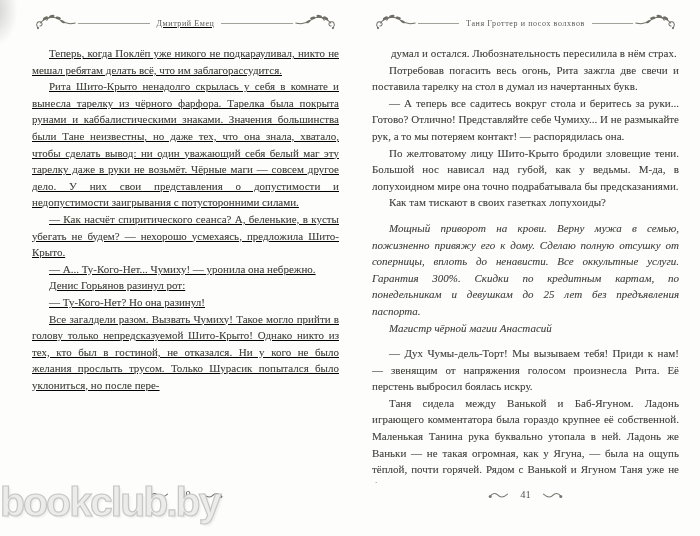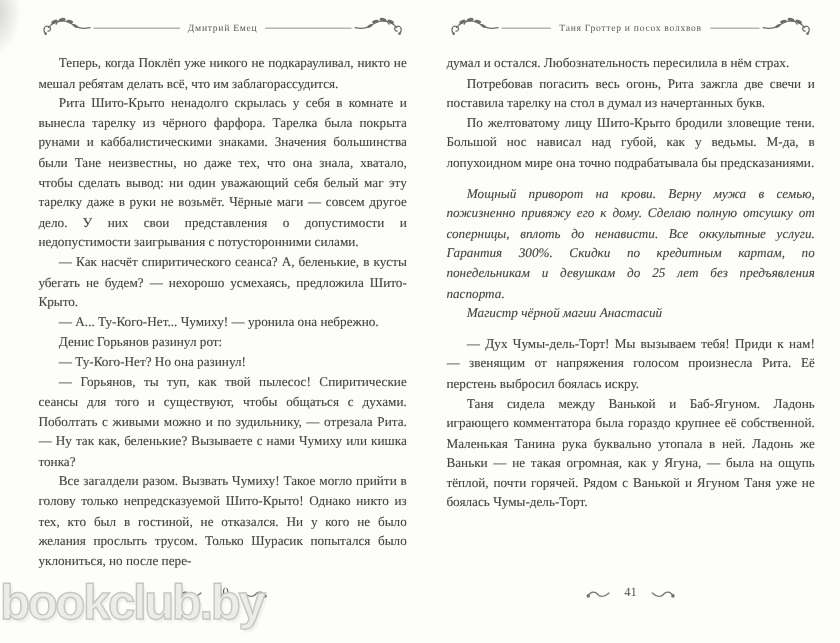--- a/index.html
+++ b/index.html
@@ -9,40 +9,40 @@
     background:#fdfdfc;
     font-family:"Liberation Serif", serif;
     overflow:hidden;
   }
   .scan-smudge {
     position:absolute; left:0; top:0; width:30px; height:70px;
     background:radial-gradient(ellipse 34px 52px at -6px 10px, rgba(118,118,114,0.35), transparent 70%);
     pointer-events:none;
   }
   .page { position:absolute; top:10px; width:307px; height:516px; }
-  .page.left  { left:32px; }
+  .page.left  { left:32px;text-decoration:underline; }
   .page.right { left:372px; }
 
   .running-head { display:flex; align-items:center; height:26px; }
   .orn { width:46px; height:22px; color:#6f6e66; flex:none; }
   .orn.mirror { transform:scaleX(-1); }
   .rule { flex:1; height:0; border-top:1px solid #a3a29a; }
   .head-text {
     font-size:8px; color:#5a5952; padding:0 7px; letter-spacing:0.6px;
     white-space:nowrap;
   }
 
   .body-text {
     margin-top:9px; height:438px; overflow:hidden;
     font-size:11px; line-height:16.6px; color:#45443f;
     text-align:justify;
     text-shadow:0 0 0.6px rgba(69,68,63,0.35);
   }
   .body-text p { text-indent:17px; }
-  .body-text p.noindent { text-indent:0; }
+  .body-text p.noindent { text-indent:0;margin-left:19px; }
   .body-text p.italic { font-style:italic; }
   .body-text p.gap { margin-top:9px; }
 
   .folio {
     position:absolute; left:0; right:0; top:479px;
     display:flex; justify-content:center; align-items:center; gap:11px;
     color:#55544d; font-size:10.5px;
   }
   .curl { width:21px; height:10px; color:#77766e; }
   .curl.mirror { transform:scaleX(-1); }
@@ -101,21 +101,20 @@
         <use href="#orn-branch"></use>
       </svg>
   </div>
   <div class="body-text">
     <p>Теперь, когда Поклёп уже никого не подкарауливал, никто не мешал ребятам делать всё, что им заблагорассудится.</p>
     <p>Рита Шито-Крыто ненадолго скрылась у себя в комнате и вынесла тарелку из чёрного фарфора. Тарелка была покрыта рунами и каббалистическими знаками. Значения большинства были Тане неизвестны, но даже тех, что она знала, хватало, чтобы сделать вывод: ни один уважающий себя белый маг эту тарелку даже в руки не возьмёт. Чёрные маги — совсем другое дело. У них свои представления о допустимости и недопустимости заигрывания с потусторонними силами.</p>
     <p>— Как насчёт спиритического сеанса? А, беленькие, в кусты убегать не будем? — нехорошо усмехаясь, предложила Шито-Крыто.</p>
     <p>— А... Ту-Кого-Нет... Чумиху! — уронила она небрежно.</p>
     <p>Денис Горьянов разинул рот:</p>
     <p>— Ту-Кого-Нет? Но она разинул!</p>
-    <p>— Горьянов, ты туп, как твой пылесос! Спиритические сеансы для того и существуют, чтобы общаться с духами. Поболтать с живыми можно и по зудильнику, — отрезала Рита. — Ну так как, беленькие? Вызываете с нами Чумиху или кишка тонка?</p>
     <p>Все загалдели разом. Вызвать Чумиху! Такое могло прийти в голову только непредсказуемой Шито-Крыто! Однако никто из тех, кто был в гостиной, не отказался. Ни у кого не было желания прослыть трусом. Только Шурасик попытался было уклониться, но после пере-</p>
   </div>
   <div class="folio">
     <svg class="curl">
         <use href="#orn-curl"></use>
       </svg>
     <span>40</span>
     <svg class="curl mirror">
         <use href="#orn-curl"></use>
       </svg>
@@ -130,21 +129,23 @@
     <span class="rule"></span>
     <span class="head-text">Таня Гроттер и посох волхвов</span>
     <span class="rule"></span>
     <svg class="orn mirror">
         <use href="#orn-branch"></use>
       </svg>
   </div>
   <div class="body-text">
     <p class="noindent">думал и остался. Любознательность пересилила в нём страх.</p>
     <p>Потребовав погасить весь огонь, Рита зажгла две свечи и поставила тарелку на стол в думал из начертанных букв.</p>
+    <p>— А теперь все садитесь вокруг стола и беритесь за руки... Готово? Отлично! Представляйте себе Чумиху... И не размыкайте рук, а то мы потеряем контакт! — распорядилась она.</p>
     <p>По желтоватому лицу Шито-Крыто бродили зловещие тени. Большой нос нависал над губой, как у ведьмы. М-да, в лопухоидном мире она точно подрабатывала бы предсказаниями.</p>
+    <p>Как там тискают в своих газетках лопухоиды?</p>
     <p class="italic gap">Мощный приворот на крови. Верну мужа в семью, пожизненно привяжу его к дому. Сделаю полную отсушку от соперницы, вплоть до ненависти. Все оккультные услуги. Гарантия 300%. Скидки по кредитным картам, по понедельникам и девушкам до 25 лет без предъявления паспорта.</p>
     <p class="italic">Магистр чёрной магии Анастасий</p>
     <p class="gap">— Дух Чумы-дель-Торт! Мы вызываем тебя! Приди к нам! — звенящим от напряжения голосом произнесла Рита. Её перстень выбросил боялась искру.</p>
     <p>Таня сидела между Ванькой и Баб-Ягуном. Ладонь играющего комментатора была гораздо крупнее её собственной. Маленькая Танина рука буквально утопала в ней. Ладонь же Ваньки — не такая огромная, как у Ягуна, — была на ощупь тёплой, почти горячей. Рядом с Ванькой и Ягуном Таня уже не боялась Чумы-дель-Торт.</p>
   </div>
   <div class="folio">
     <svg class="curl">
         <use href="#orn-curl"></use>
       </svg>
     <span>41</span>

